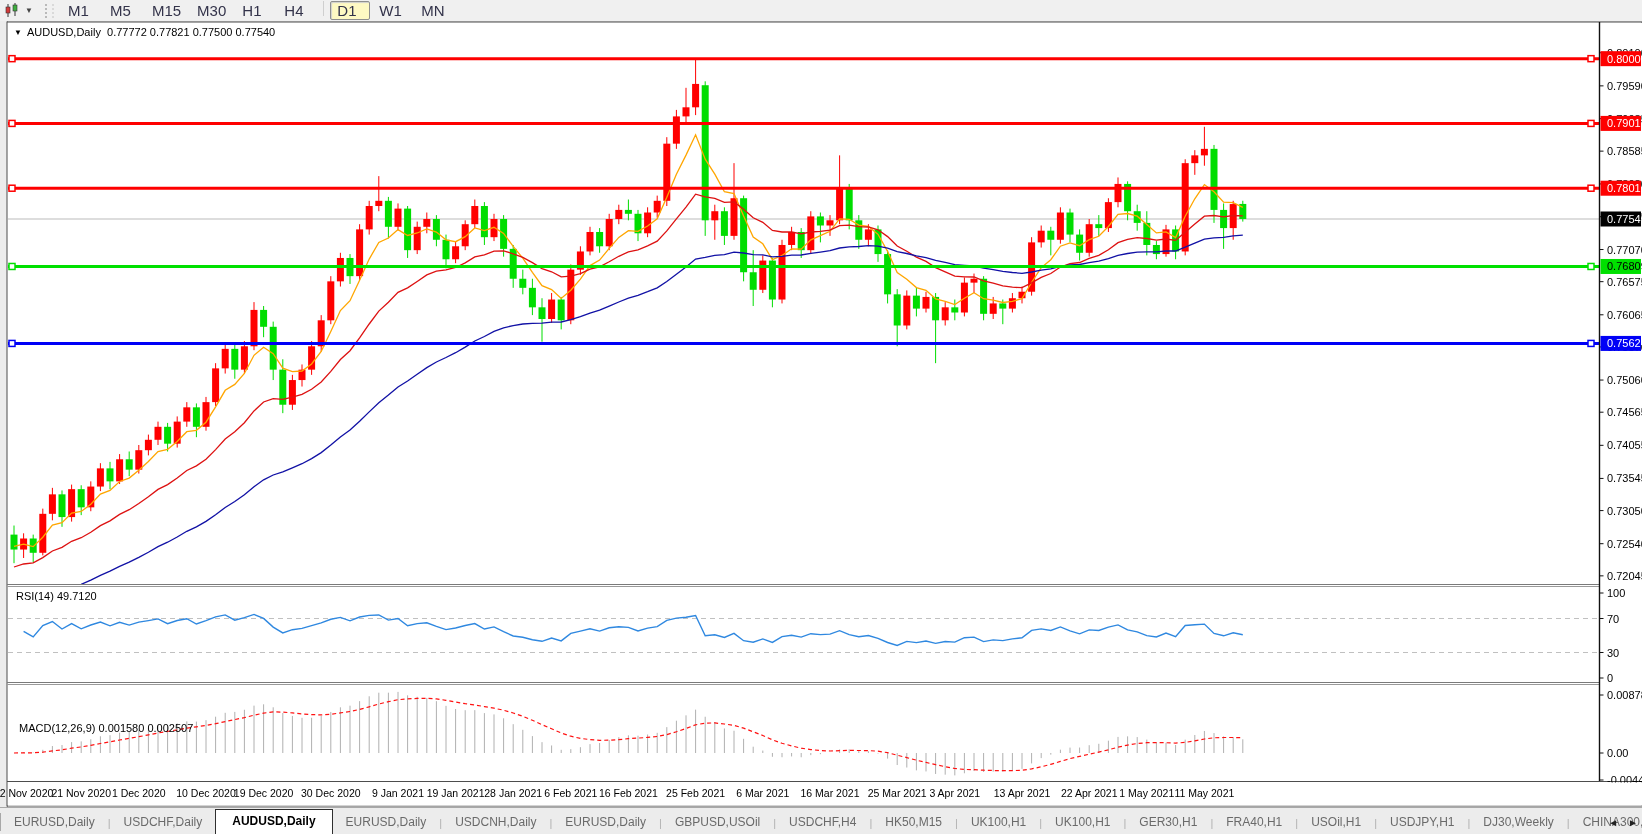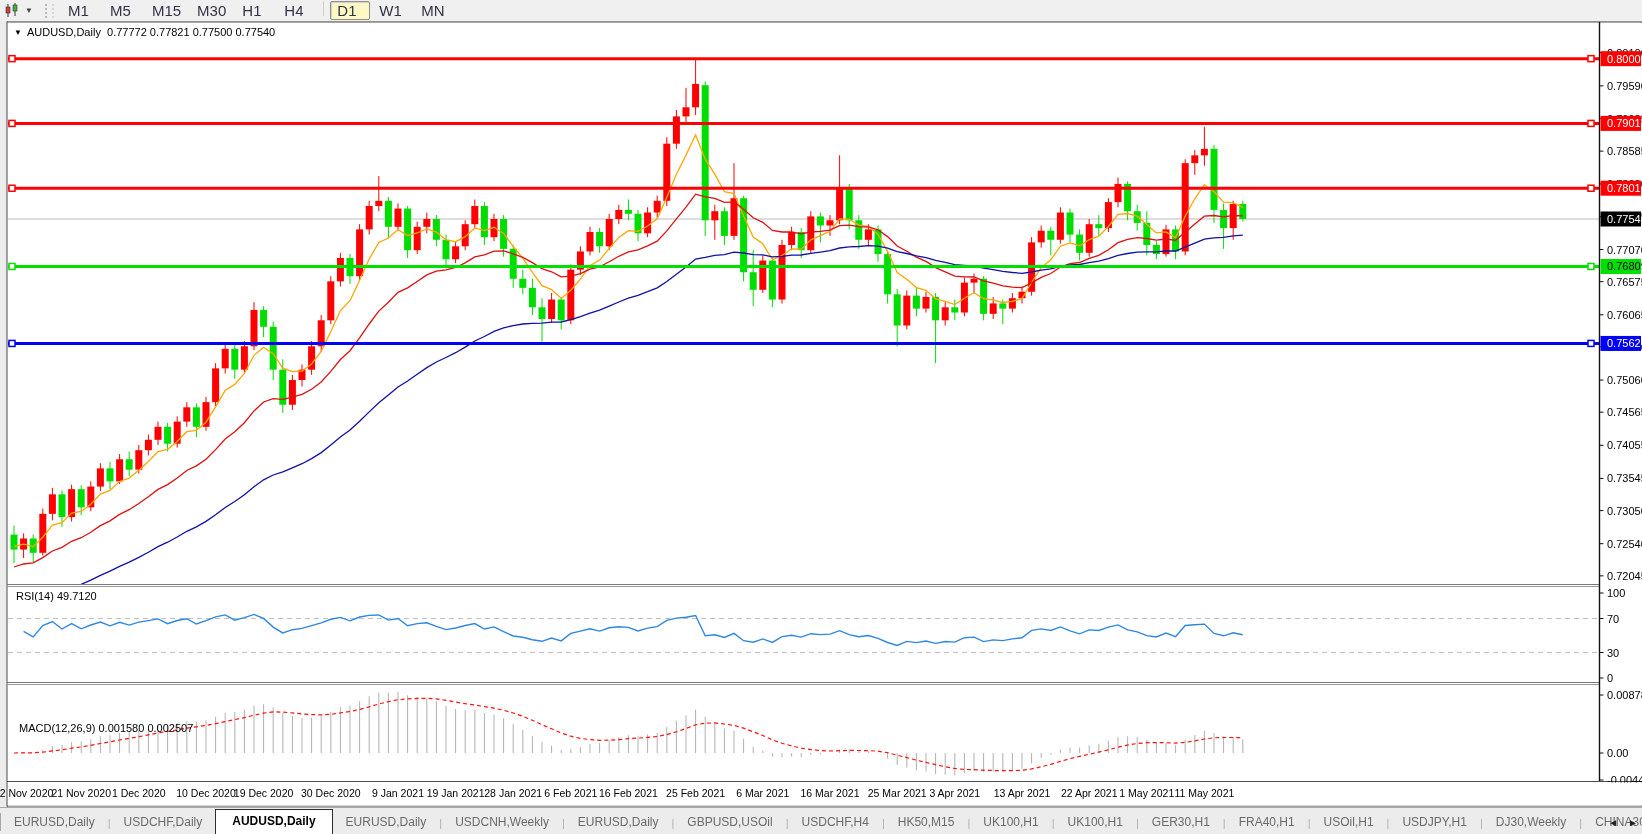--- a/index.html
+++ b/index.html
@@ -582,21 +582,21 @@
 
   <div id="tabbar">
     <span class="tab-sliver"></span>
     <span id="tabs-holder" style="display:flex;align-items:flex-end;">
         <span class="tab">EURUSD,Daily</span>
         <span class="tabsep">|</span>
         <span class="tab">USDCHF,Daily</span>
         <span class="tab active">AUDUSD,Daily</span>
         <span class="tab">EURUSD,Daily</span>
         <span class="tabsep">|</span>
-        <span class="tab">USDCNH,Weekly</span>
+        <span class="tab">USDCNH,Daily</span>
         <span class="tabsep">|</span>
         <span class="tab">EURUSD,Daily</span>
         <span class="tabsep">|</span>
         <span class="tab">GBPUSD,USOil</span>
         <span class="tabsep">|</span>
         <span class="tab">USDCHF,H4</span>
         <span class="tabsep">|</span>
         <span class="tab">HK50,M15</span>
         <span class="tabsep">|</span>
         <span class="tab">UK100,H1</span>

